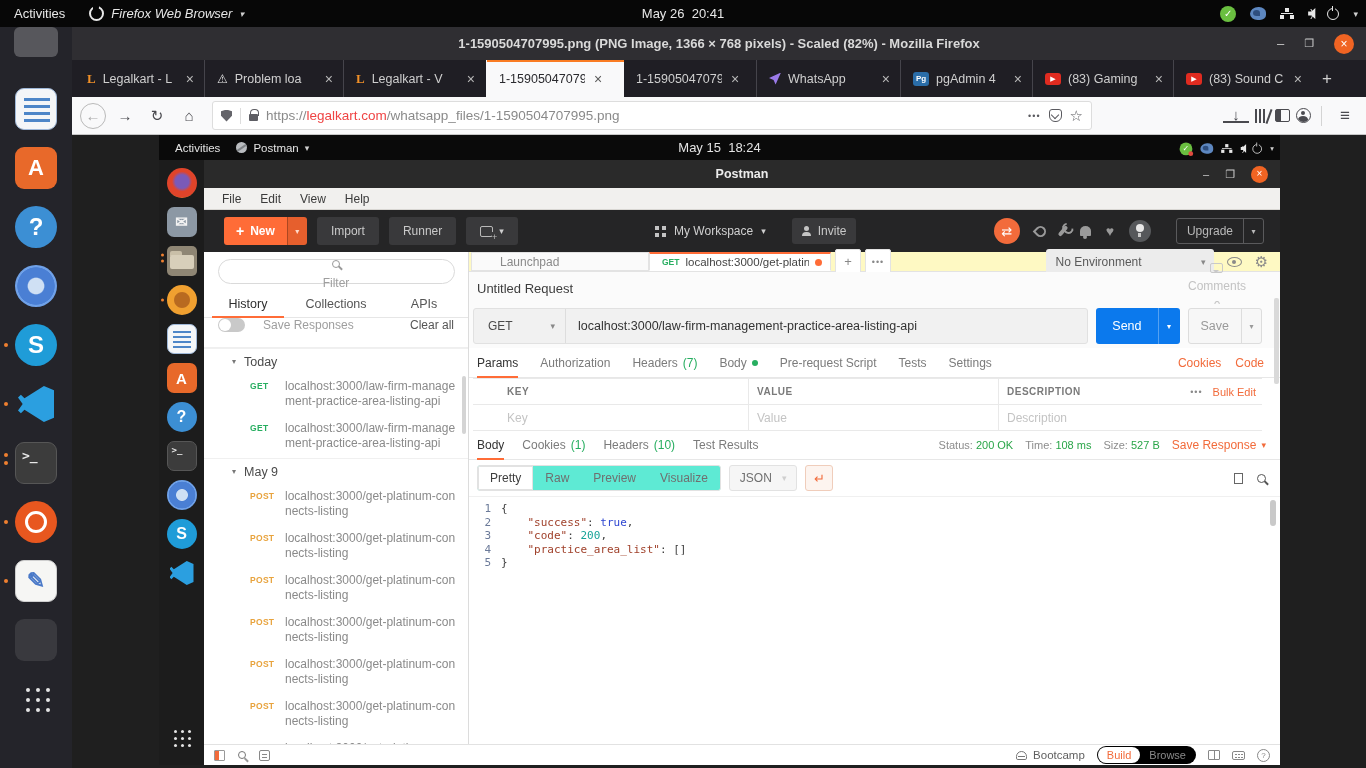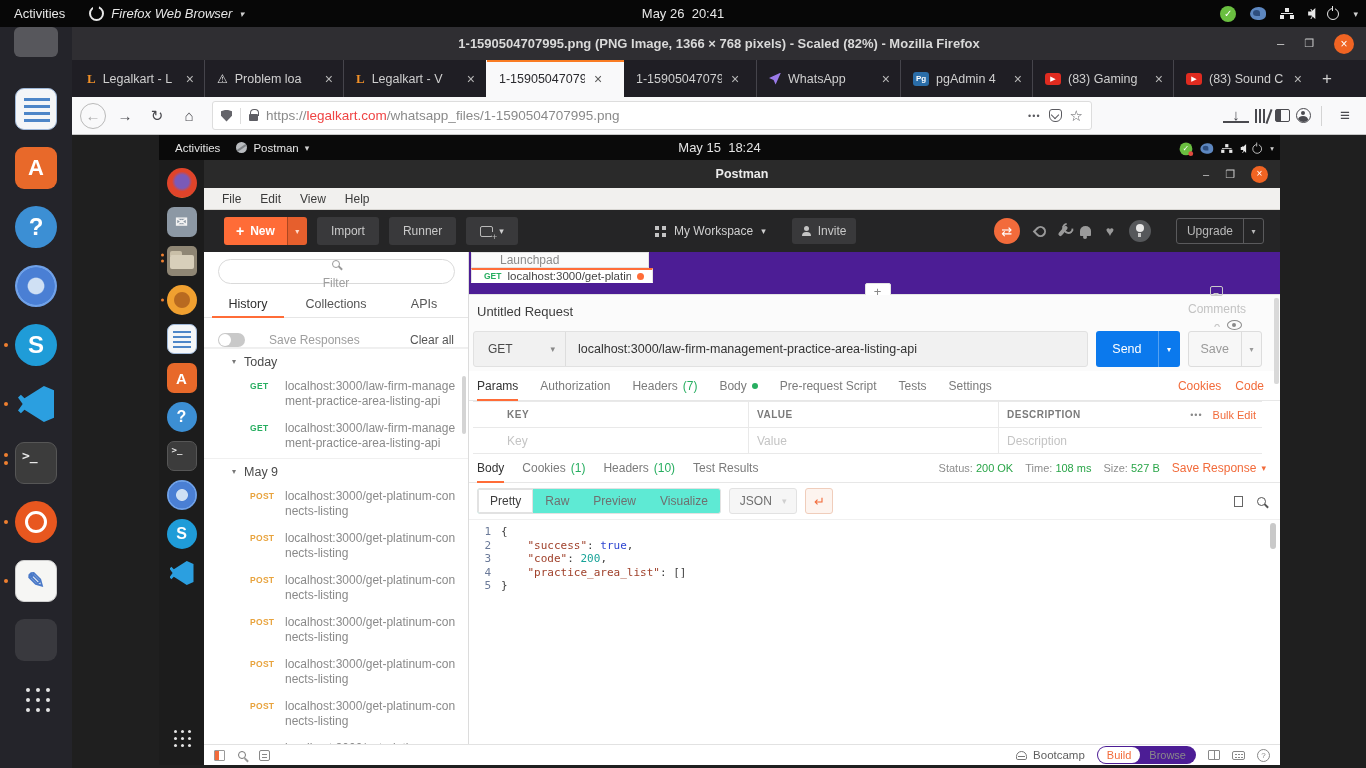--- a/index.html
+++ b/index.html
@@ -220,40 +220,40 @@
   #pm-sidebar { width:265px; border-right:1px solid #dcdcdc; display:flex; flex-direction:column; background:#fff; }
   .sb-filter { height:38px; display:flex; align-items:center; justify-content:center; }
   .sb-filter .box { width:237px; height:25px; border:1px solid #dadada; border-radius:13px;
     display:flex; align-items:center; gap:8px; padding:0 12px; color:#9e9e9e; font-size:12px;flex-direction:column; }
   .mag-icon { width:8px; height:8px; border:1.5px solid #9a9a9a; border-radius:50%; position:relative; flex:0 0 auto;}
   .mag-icon::after { content:""; position:absolute; right:-4px; bottom:-2px; width:5px; height:1.5px; background:#9a9a9a; transform:rotate(45deg); }
   .sb-tabs { height:28px; display:flex; border-bottom:1px solid #e6e6e6; }
   .sb-tab { flex:1; display:flex; align-items:center; justify-content:center; font-size:12.5px; color:#555; position:relative; }
   .sb-tab.active { color:#2e2e2e; }
   .sb-tab.active::after { content:""; position:absolute; left:8px; right:8px; bottom:-1px; height:2px; background:#ff6c37; }
-  .sb-actions { height:30px; display:flex; align-items:flex-end; gap:24px; padding:0 14px; border-bottom:1px solid #efefef; }
+  .sb-actions { height:30px; display:flex; align-items:flex-start; gap:18px; padding:0 14px; border-bottom:1px solid #efefef; }
   .toggle { width:27px; height:14px; border-radius:7px; background:#c9c9c9; position:relative; flex:0 0 auto;}
   .toggle::after { content:""; position:absolute; left:1px; top:1px; width:12px; height:12px; border-radius:50%; background:#fff; }
   .sb-actions .lbl { color:#9e9e9e; font-size:12px; }
   .sb-actions .clear { margin-left:auto; color:#555; font-size:12px; }
   .sb-list { flex:1; overflow:hidden; position:relative; }
   .sb-group-h { height:26px; display:flex; align-items:center; gap:8px; padding-left:28px;
     color:#4a4a4a; font-size:12.5px; border-top:1px solid #f0f0f0; }
   .sb-group-h .tri { font-size:8px; color:#777; }
   .sb-item { position:relative; padding:5px 10px 7px 81px; }
   .sb-item .url { color:#8a8a8a; font-size:12px; line-height:15px; word-break:break-all; }
   .sb-item .method { position:absolute; left:46px; top:7px; font-size:8.5px; font-weight:bold; letter-spacing:.3px; }
   .m-get { color:#27ae60; } .m-post { color:#e8a33d; }
   .sb-scroll { position:absolute; right:2px; top:28px; width:4px; height:58px; border-radius:2px; background:#d4d4d4; }
 
   #pm-main { flex:1; display:flex; flex-direction:column; min-width:0; position:relative; background:#fff;}
   .main-scroll { position:absolute; right:1px; top:46px; width:5px; height:86px; background:#d9d9d9; border-radius:2px; z-index:5;}
 
-  #pm-tabstrip { height:43px; background:#4c1d95; border-bottom:1px solid #e3e3e3;
-    display:flex; align-items:stretch; padding-left:2px;flex-direction:column; }
+  #pm-tabstrip { height:20px; background:#fef9c3; border-bottom:1px solid #e3e3e3;
+    display:flex; align-items:stretch; padding-left:2px; }
   .req-tab { display:flex; align-items:center; border:1px solid #e3e3e3; background:#fafafa; }
   .req-tab.launchpad { width:178px; color:#8a8a8a; font-size:12px; padding-left:28px; }
   .req-tab.activetab { width:182px; background:#fff; border-top:2px solid #ff6c37; border-bottom-color:#fff; padding:0 8px 0 12px; gap:6px; }
   .req-tab .m { font-size:8.5px; font-weight:bold; color:#27ae60; }
   .req-tab .t { font-size:11.5px; color:#444; white-space:nowrap; overflow:hidden; flex:1; }
   .req-tab .odot { width:7px; height:7px; border-radius:50%; background:#ff6c37; flex:0 0 auto; }
   .strip-btn { width:26px; height:26px; align-self:center; margin-left:4px; background:#fff; border:1px solid #e3e3e3;
     border-radius:2px; display:flex; align-items:center; justify-content:center; color:#888; font-size:13px; }
   .strip-btn.dots { font-size:9px; letter-spacing:1px; }
   .env-cluster { margin-left:auto; display:flex; align-items:center; gap:13px; padding-right:12px; }
@@ -341,21 +341,21 @@
   #pm-statusbar { height:21px; background:#fff; border-top:1px solid #e2e2e2;
     display:flex; align-items:center; gap:13px; padding:0 10px; }
   .st-panel { width:11px; height:11px; border:1px solid #999; border-radius:1px; position:relative; }
   .st-panel::after { content:""; position:absolute; left:0; top:0; width:4px; height:100%; background:#f26b3b; }
   .st-console { width:11px; height:11px; border:1px solid #888; border-radius:2px; position:relative; }
   .st-console::after { content:""; position:absolute; left:2px; top:3px; width:5px; height:1px; background:#888; box-shadow:0 3px 0 #888; }
   .st-right { margin-left:auto; display:flex; align-items:center; gap:12px; }
   .helmet-icon { width:11px; height:9px; border:1.5px solid #777; border-radius:6px 6px 2px 2px; position:relative; }
   .helmet-icon::after { content:""; position:absolute; left:1px; top:4px; width:7px; height:1.5px; background:#777; }
   .st-boot { display:flex; align-items:center; gap:6px; color:#5f5f5f; font-size:11.5px; }
-  .pill { display:flex; background:#4c1d95; border-radius:10px; padding:1px; height:18px; }
+  .pill { display:flex; background:#000000; border-radius:10px; padding:1px; height:18px; }
   .pill .p { padding:0 9px; display:flex; align-items:center; font-size:11px; color:#8a8a8a; border-radius:9px; }
   .pill .p.active { background:#fff; color:#f26b3b; }
   .panes-icon { width:12px; height:10px; border:1px solid #888; border-radius:1px; position:relative; }
   .panes-icon::after { content:""; position:absolute; left:5px; top:0; width:1px; height:100%; background:#888; }
   .kbd-icon { width:13px; height:9px; border:1px solid #888; border-radius:2px; position:relative; }
   .kbd-icon::after { content:""; position:absolute; left:2px; top:2px; width:2px; height:1px; background:#888;
     box-shadow:3px 0 0 #888, 6px 0 0 #888, 0 3px 0 #888, 3px 3px 0 #888, 6px 3px 0 #888; }
   .help-circ { width:13px; height:13px; border:1px solid #888; border-radius:50%; color:#888;
     font-size:8px; display:flex; align-items:center; justify-content:center; }
 </style>

